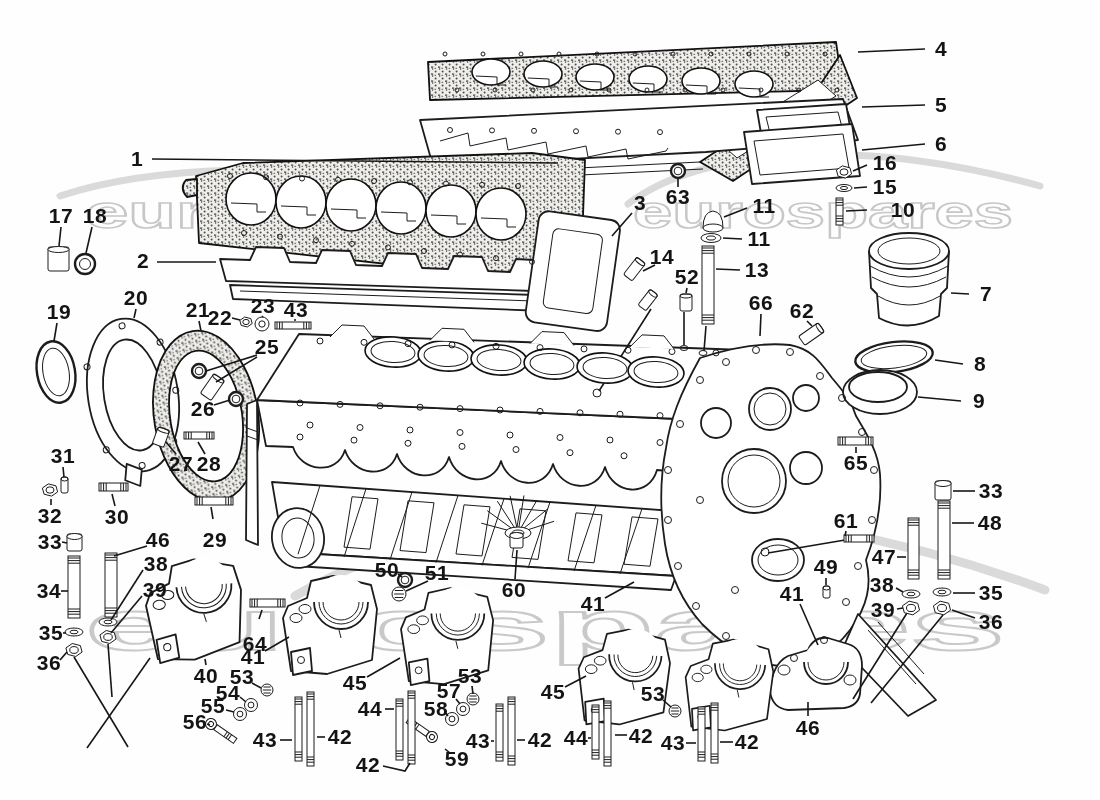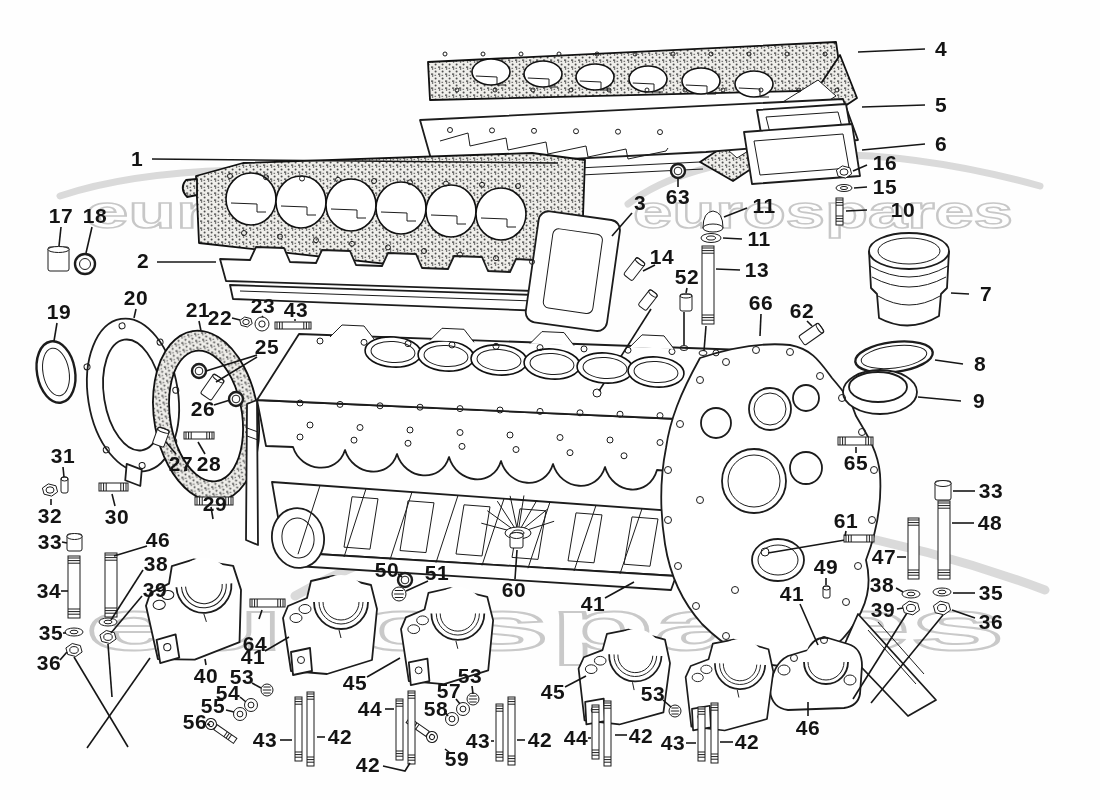--- a/index.html
+++ b/index.html
@@ -851,21 +851,21 @@
       <div class="lbl" style="left: 59px; top: 312px;">19</div>
       <div class="lbl" style="left: 136px; top: 298px;">20</div>
       <div class="lbl" style="left: 198px; top: 310px;">21</div>
       <div class="lbl" style="left: 220px; top: 318px;">22</div>
       <div class="lbl" style="left: 263px; top: 306px;">23</div>
       <div class="lbl" style="left: 296px; top: 310px;">43</div>
       <div class="lbl" style="left: 267px; top: 347px;">25</div>
       <div class="lbl" style="left: 203px; top: 409px;">26</div>
       <div class="lbl" style="left: 181px; top: 464px;">27</div>
       <div class="lbl" style="left: 209px; top: 464px;">28</div>
-      <div class="lbl" style="left: 215px; top: 504px;">29</div>
+      <div class="lbl" style="left: 215px; top: 540px;">29</div>
       <div class="lbl" style="left: 117px; top: 517px;">30</div>
       <div class="lbl" style="left: 63px; top: 456px;">31</div>
       <div class="lbl" style="left: 50px; top: 516px;">32</div>
       <div class="lbl" style="left: 50px; top: 542px;">33</div>
       <div class="lbl" style="left: 49px; top: 591px;">34</div>
       <div class="lbl" style="left: 51px; top: 633px;">35</div>
       <div class="lbl" style="left: 49px; top: 663px;">36</div>
       <div class="lbl" style="left: 158px; top: 540px;">46</div>
       <div class="lbl" style="left: 156px; top: 564px;">38</div>
       <div class="lbl" style="left: 155px; top: 590px;">39</div>

